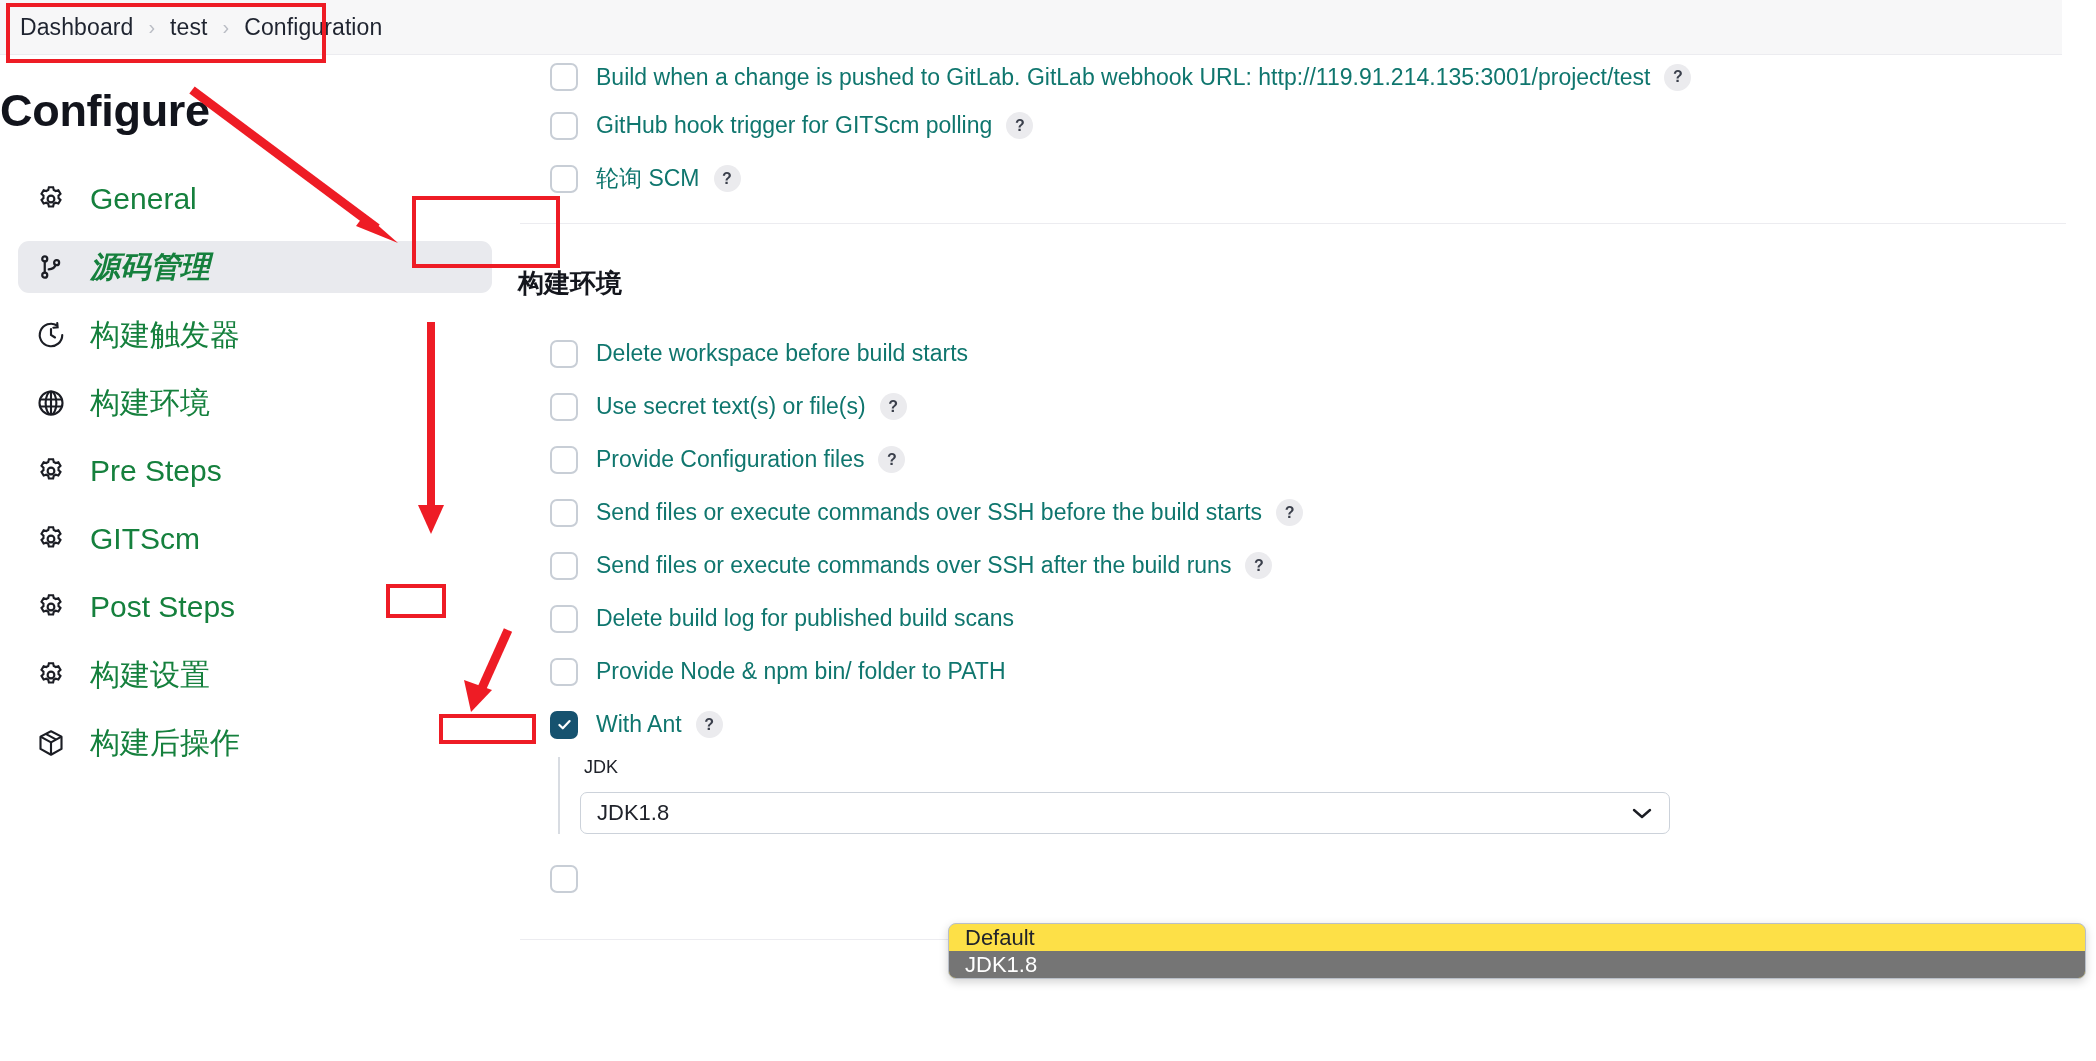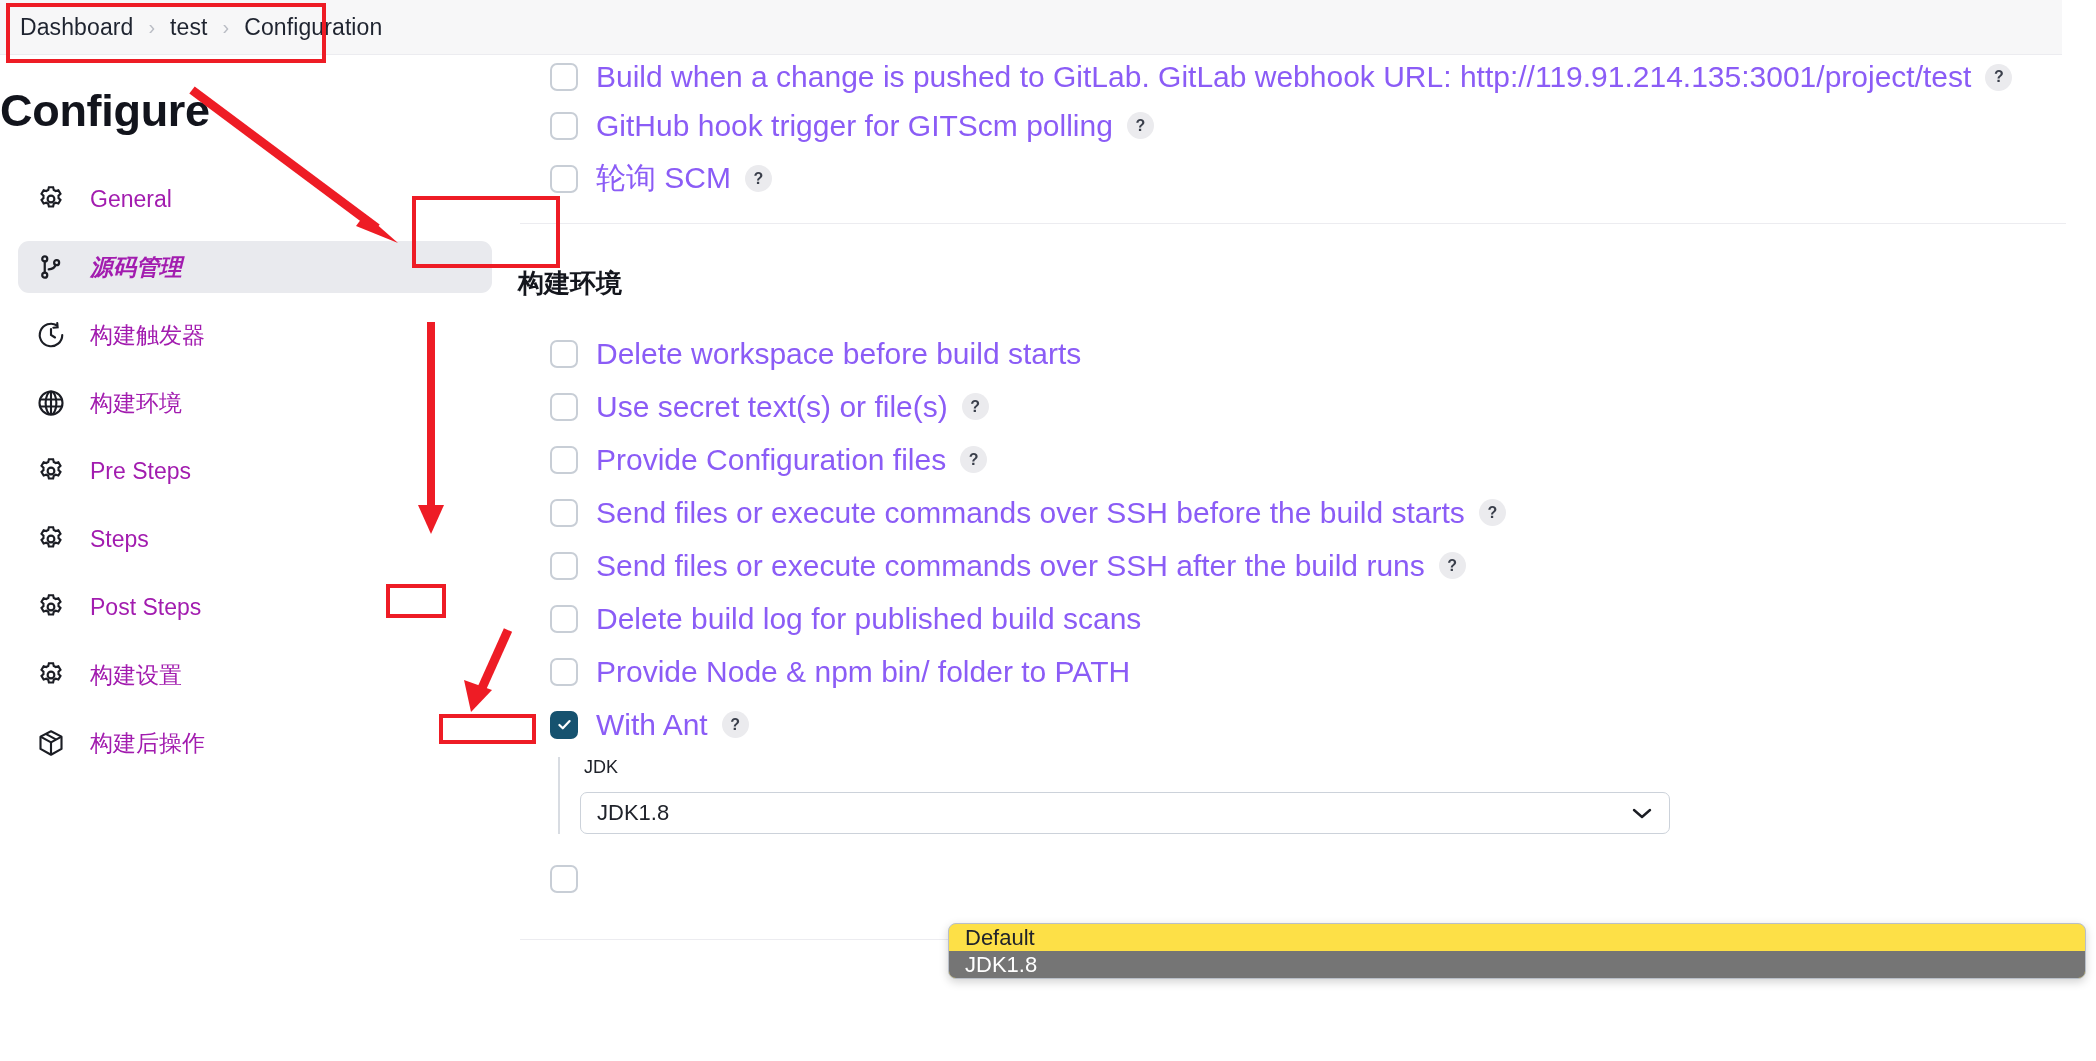--- a/index.html
+++ b/index.html
@@ -68,22 +68,22 @@
   }
   .nav-item.active { background: #e9eaee; }
   .nav-item .ico {
     width: 34px; height: 34px;
     flex: 0 0 34px;
     margin-right: 22px;
     display: flex; align-items: center; justify-content: center;
     color: #1b1d24;
   }
   .nav-item .lbl {
-    font-size: 23px;
-    color: #a21caf;
+    font-size: 30px;
+    color: #15803d;
     white-space: nowrap;
   }
   .nav-item.active .lbl { font-weight: bold; font-style: italic; }
 
   
   .content {
     position: absolute;
     left: 510px; top: 55px;
     width: 1586px; height: 1006px;
     background: #ffffff;
@@ -109,22 +109,22 @@
     cursor: pointer;
   }
   .cbox.checked {
     background: #16526f;
     border-color: #16526f;
   }
   .cbox.checked .tick {
     width: 17px; height: 17px; display: block;
   }
   .cb-label {
-    font-size: 30px;
-    color: #8b5cf6;
+    font-size: 23px;
+    color: #0f766e;
     white-space: nowrap;
   }
   .help {
     display: inline-flex;
     align-items: center; justify-content: center;
     width: 27px; height: 27px;
     border-radius: 50%;
     background: #ebebee;
     color: #3a3f4b;
     font-size: 16px;
@@ -297,21 +297,21 @@
         <span class="lbl">Pre Steps</span>
       </div>
 
       <div class="nav-item">
         <span class="ico">
           <svg width="30" height="30" viewBox="0 0 24 24" fill="none" stroke="currentColor" stroke-width="1.7">
             <path d="M10.3 2.6h3.4l.5 2.2a7 7 0 0 1 1.6.9l2.1-.7 1.7 2.9-1.6 1.5a7 7 0 0 1 0 1.8l1.6 1.5-1.7 2.9-2.1-.7a7 7 0 0 1-1.6.9l-.5 2.2h-3.4l-.5-2.2a7 7 0 0 1-1.6-.9l-2.1.7-1.7-2.9 1.6-1.5a7 7 0 0 1 0-1.8L4.4 7.9l1.7-2.9 2.1.7a7 7 0 0 1 1.6-.9z"></path>
             <circle cx="12" cy="12" r="2.7"></circle>
           </svg>
         </span>
-        <span class="lbl">Steps</span>
+        <span class="lbl">GITScm</span>
       </div>
 
       <div class="nav-item">
         <span class="ico">
           <svg width="30" height="30" viewBox="0 0 24 24" fill="none" stroke="currentColor" stroke-width="1.7">
             <path d="M10.3 2.6h3.4l.5 2.2a7 7 0 0 1 1.6.9l2.1-.7 1.7 2.9-1.6 1.5a7 7 0 0 1 0 1.8l1.6 1.5-1.7 2.9-2.1-.7a7 7 0 0 1-1.6.9l-.5 2.2h-3.4l-.5-2.2a7 7 0 0 1-1.6-.9l-2.1.7-1.7-2.9 1.6-1.5a7 7 0 0 1 0-1.8L4.4 7.9l1.7-2.9 2.1.7a7 7 0 0 1 1.6-.9z"></path>
             <circle cx="12" cy="12" r="2.7"></circle>
           </svg>
         </span>
         <span class="lbl">Post Steps</span>

